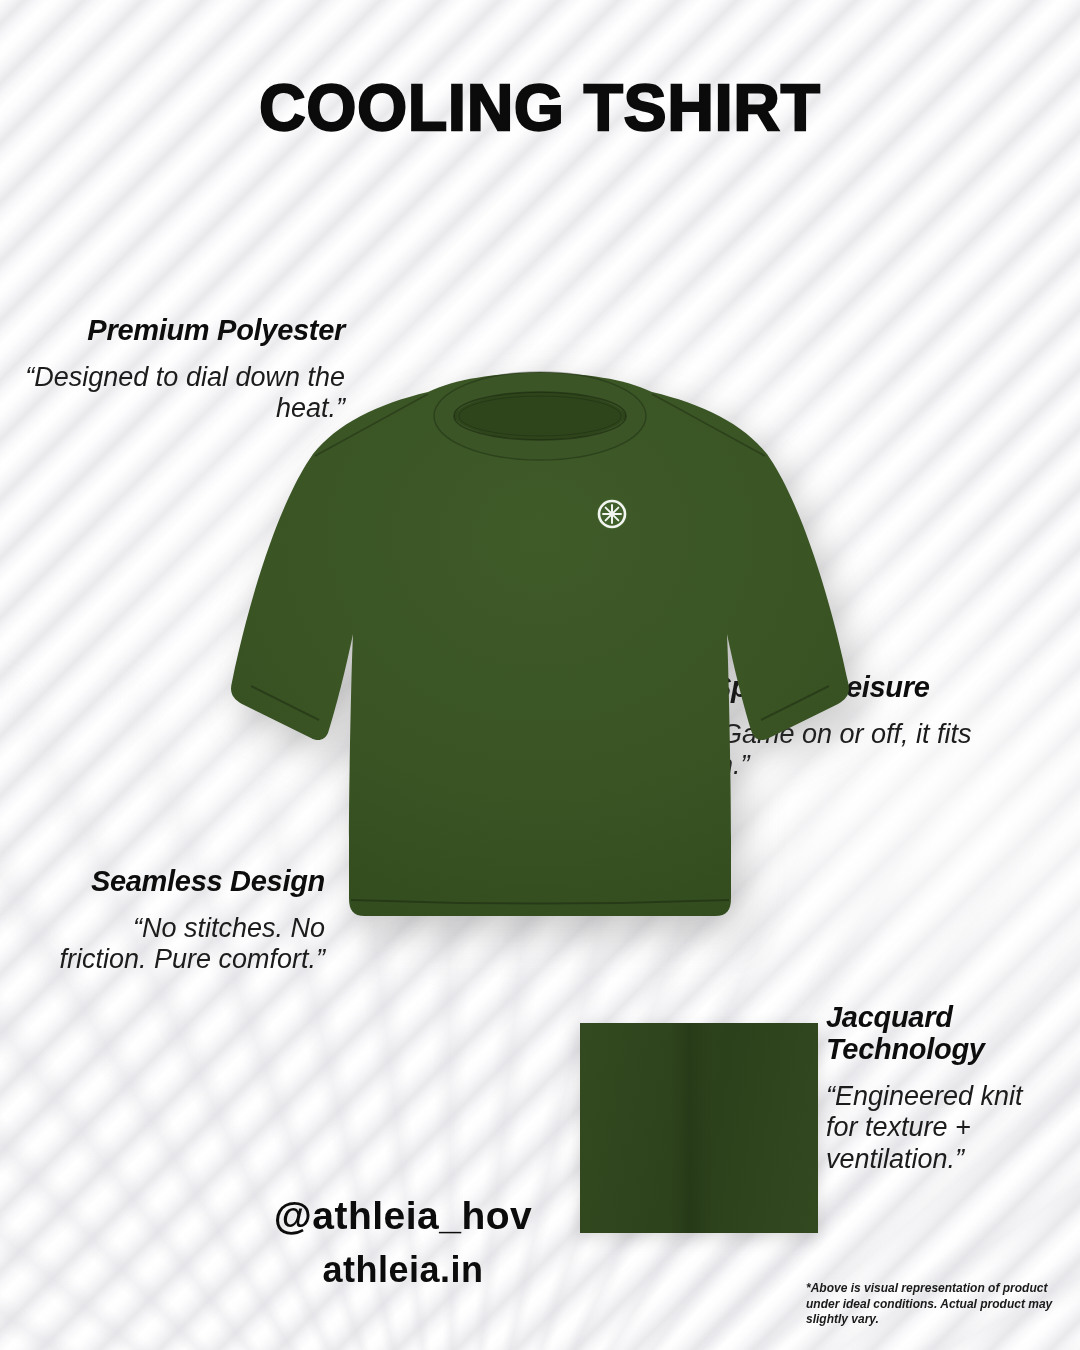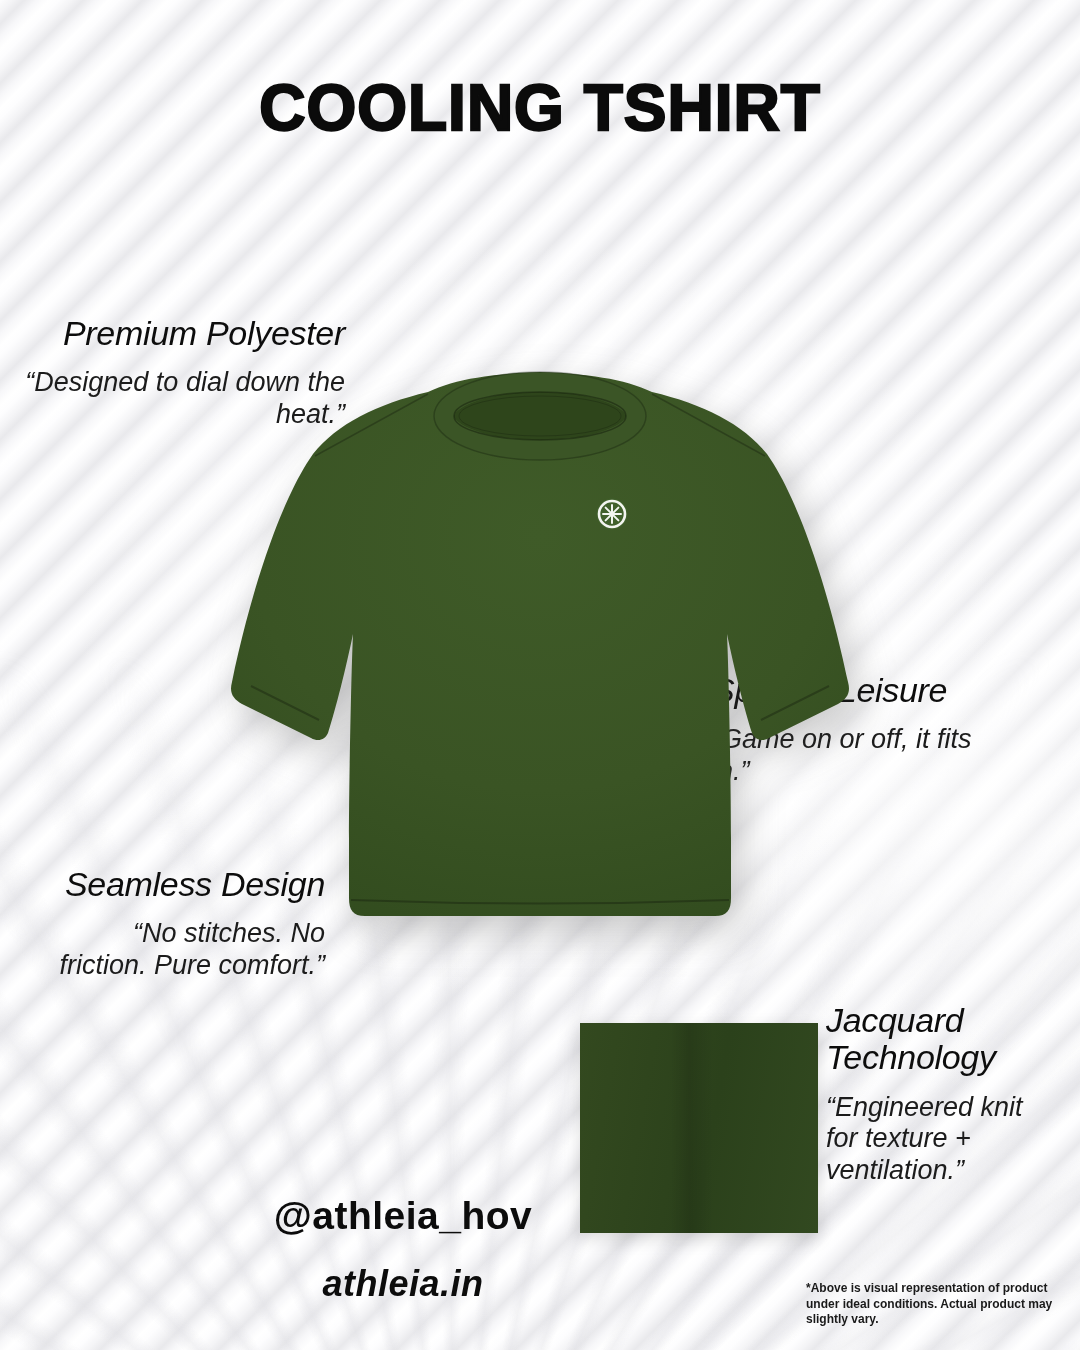--- a/index.html
+++ b/index.html
@@ -34,21 +34,21 @@
   .title {
     position:absolute; left:0; right:0; top:76px;
     text-align:center;
     font-weight:700; font-style:normal;
     font-size:64px; line-height:1; letter-spacing:1px;
     color:#0b0b0b; -webkit-text-stroke:2.3px #0b0b0b;
   }
 
   
   .feature h2 {
-    font-style:italic; font-weight:400; font-size:34px; line-height:1.1;
+    font-style:italic; font-weight:700; font-size:29px; line-height:1.1;
     letter-spacing:-0.3px; color:#0d0d0d; white-space:pre-line;
   }
   .feature p {
     font-style:italic; font-weight:400; font-size:27px; line-height:1.17;
     color:#1c1c1c; margin-top:15px; white-space:pre-line;
   }
   .feature { position:absolute; }
   .feature.premium  { left:25px;  top:315px;  width:320px; text-align:right; }
   .feature.sport    { left:712px; top:672px;  width:300px; text-align:left; }
   .feature.seamless { left:25px;  top:866px;  width:300px; text-align:right; }
@@ -65,26 +65,26 @@
     position:absolute; left:580px; top:1023px; width:238px; height:210px;
     background:
       linear-gradient(90deg, rgba(0,0,0,0) 38%, rgba(0,0,0,0.12) 46%, rgba(0,0,0,0) 56%),
       linear-gradient(100deg, #33491f 0%, #2d431c 42%, #2b411b 55%, #324920 100%);
     box-shadow: 0 6px 16px rgba(0,0,0,0.14);
   }
 
   
   .handles { position:absolute; left:219px; top:1196px; width:368px; text-align:center; }
   .handle  { font-weight:700; font-size:39px; line-height:1; color:#0c0c0c; letter-spacing:0.5px; }
-  .website { font-weight:700; font-size:36px; line-height:1; color:#0c0c0c; margin-top:31px; letter-spacing:0.5px;font-style:italic; }
+  .website { font-weight:700; font-size:36px; line-height:1; color:#0c0c0c; margin-top:17px; letter-spacing:0.5px; }
 
   
   .disclaimer {
     position:absolute; left:806px; top:1281px; width:252px;
-    font-weight:700; font-size:12px; line-height:1.3; color:#1a1a1a;
+    font-style:italic; font-weight:700; font-size:12px; line-height:1.3; color:#1a1a1a;
   }
 </style>
 </head>
 <body>
 
 <div class="canvas">
 
   <div class="bg-stripes"></div>
   <div class="bg-fan"></div>
   <div class="bg-soft"></div>

